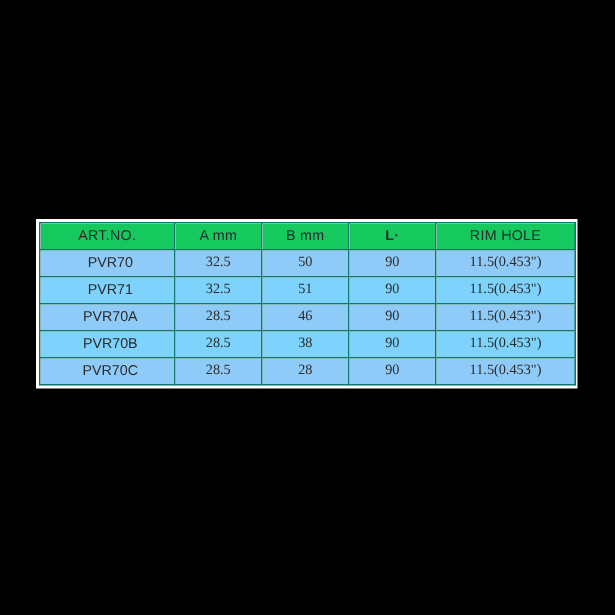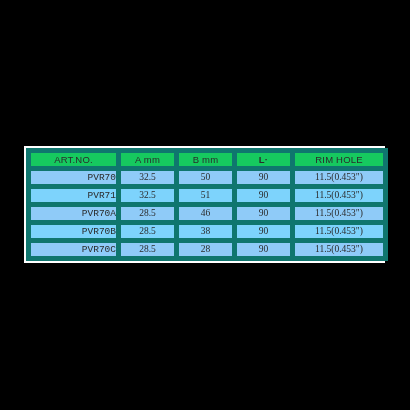--- a/index.html
+++ b/index.html
@@ -26,21 +26,21 @@
   }
 
   table.spec-table {
     width: 100%;
     border-collapse: collapse;
     table-layout: fixed;
   }
 
   table.spec-table th,
   table.spec-table td {
-    border: 5px solid #0f766e;
+    border: 1px solid #0f766e;
     font-size: 9.5px;
     line-height: 1;
     height: 18px;
     color: #2b2b2b;
     white-space: nowrap;
     overflow: hidden;
   }
 
   thead th {
     background: #16c95f;
@@ -52,23 +52,22 @@
   }
 
   thead th.col-l {
     font-weight: bold;
   }
 
   tbody tr.row-light td { background: #8fcbf8; }
   tbody tr.row-dark  td { background: #7dd3fc; }
 
   td.cell-art {
-    text-align: right;
+    text-align: center;
     padding-left: 4px;
-    font-family: Liberation Mono, monospace;
   }
 
   td.cell-num,
   td.cell-rim {
     text-align: center;
     font-family: Liberation Serif, serif;
   }
 
   
   col.c-art { width: 90px; }

